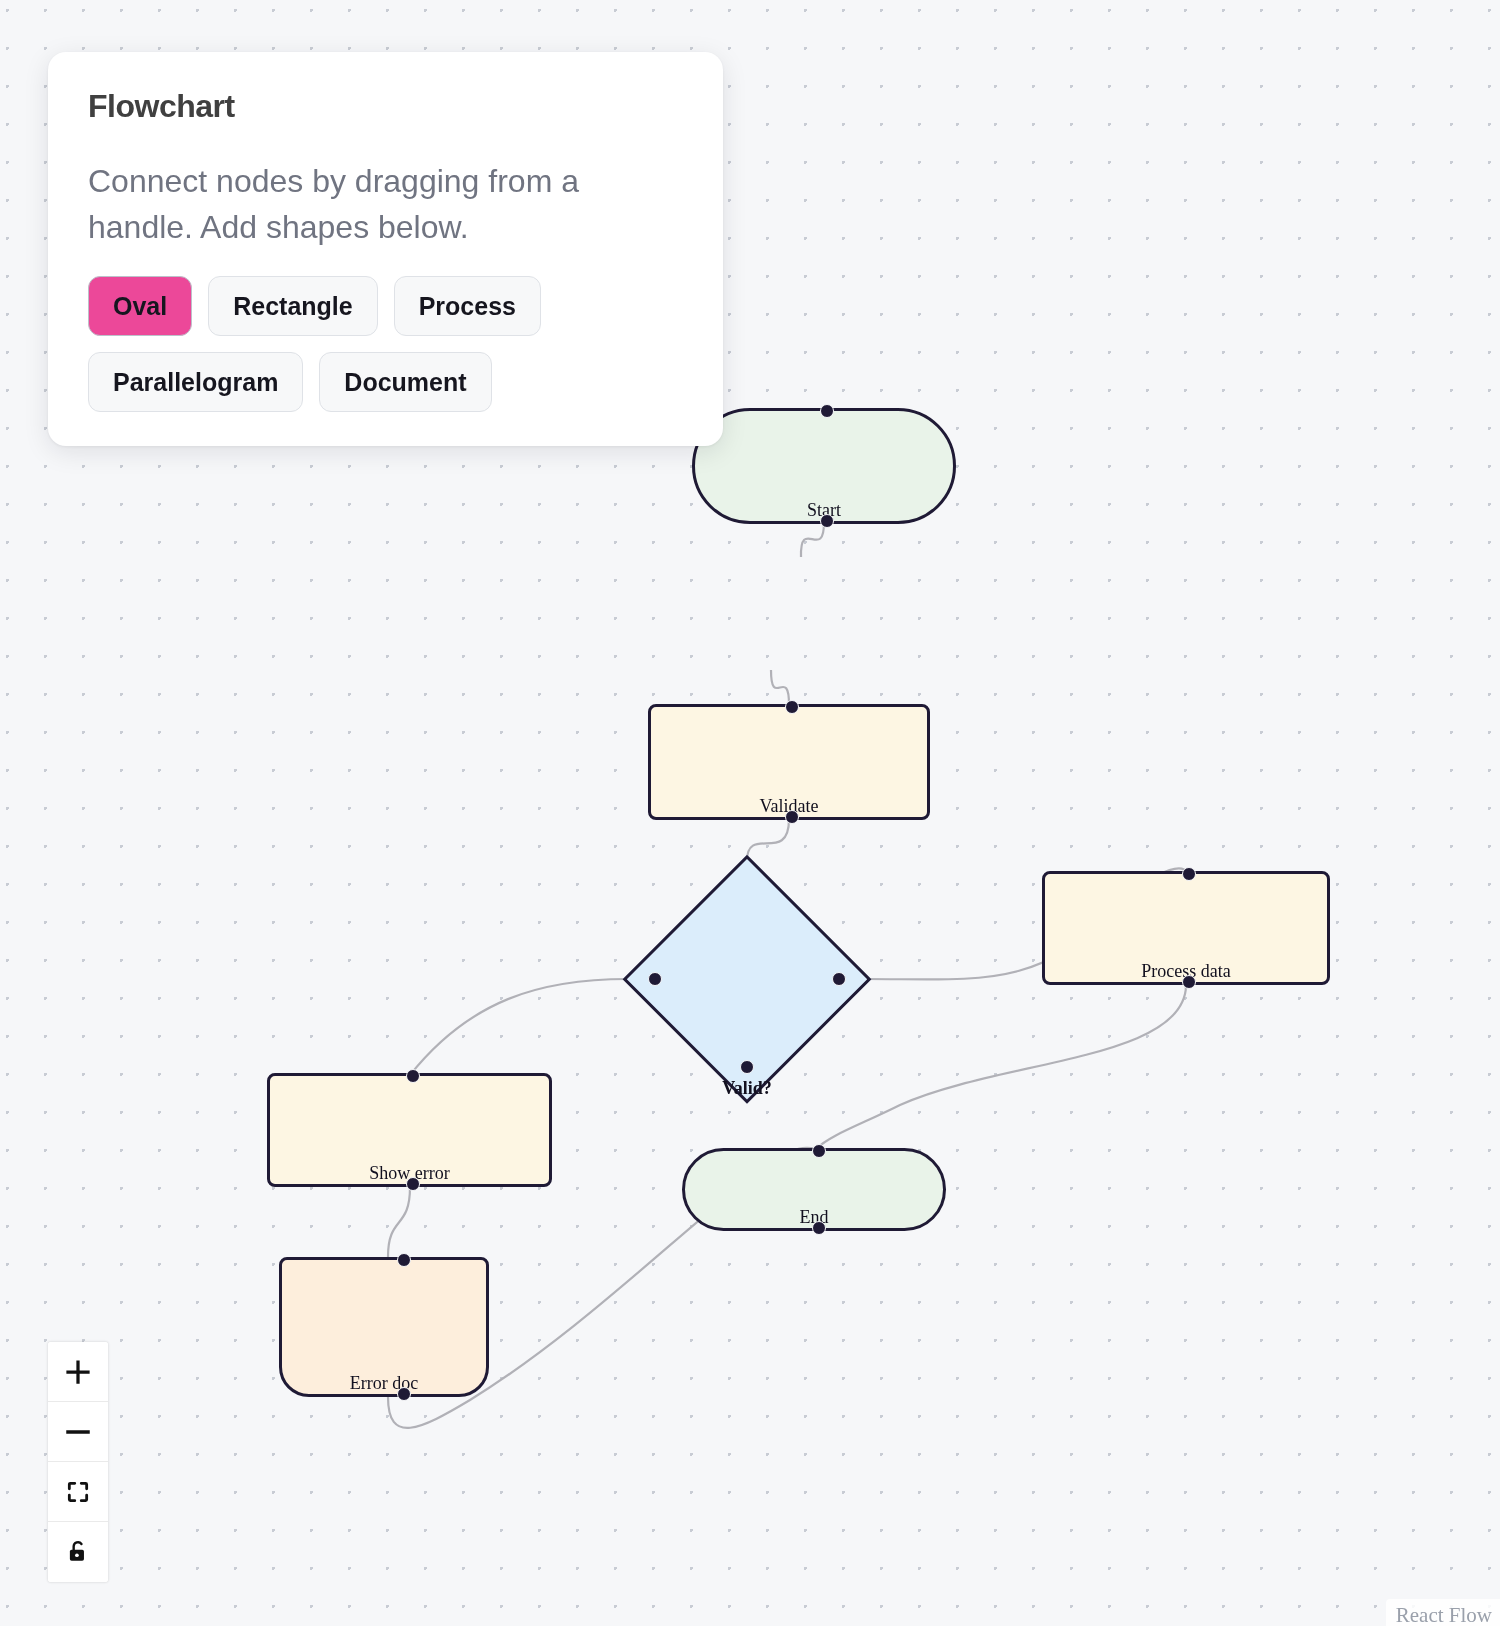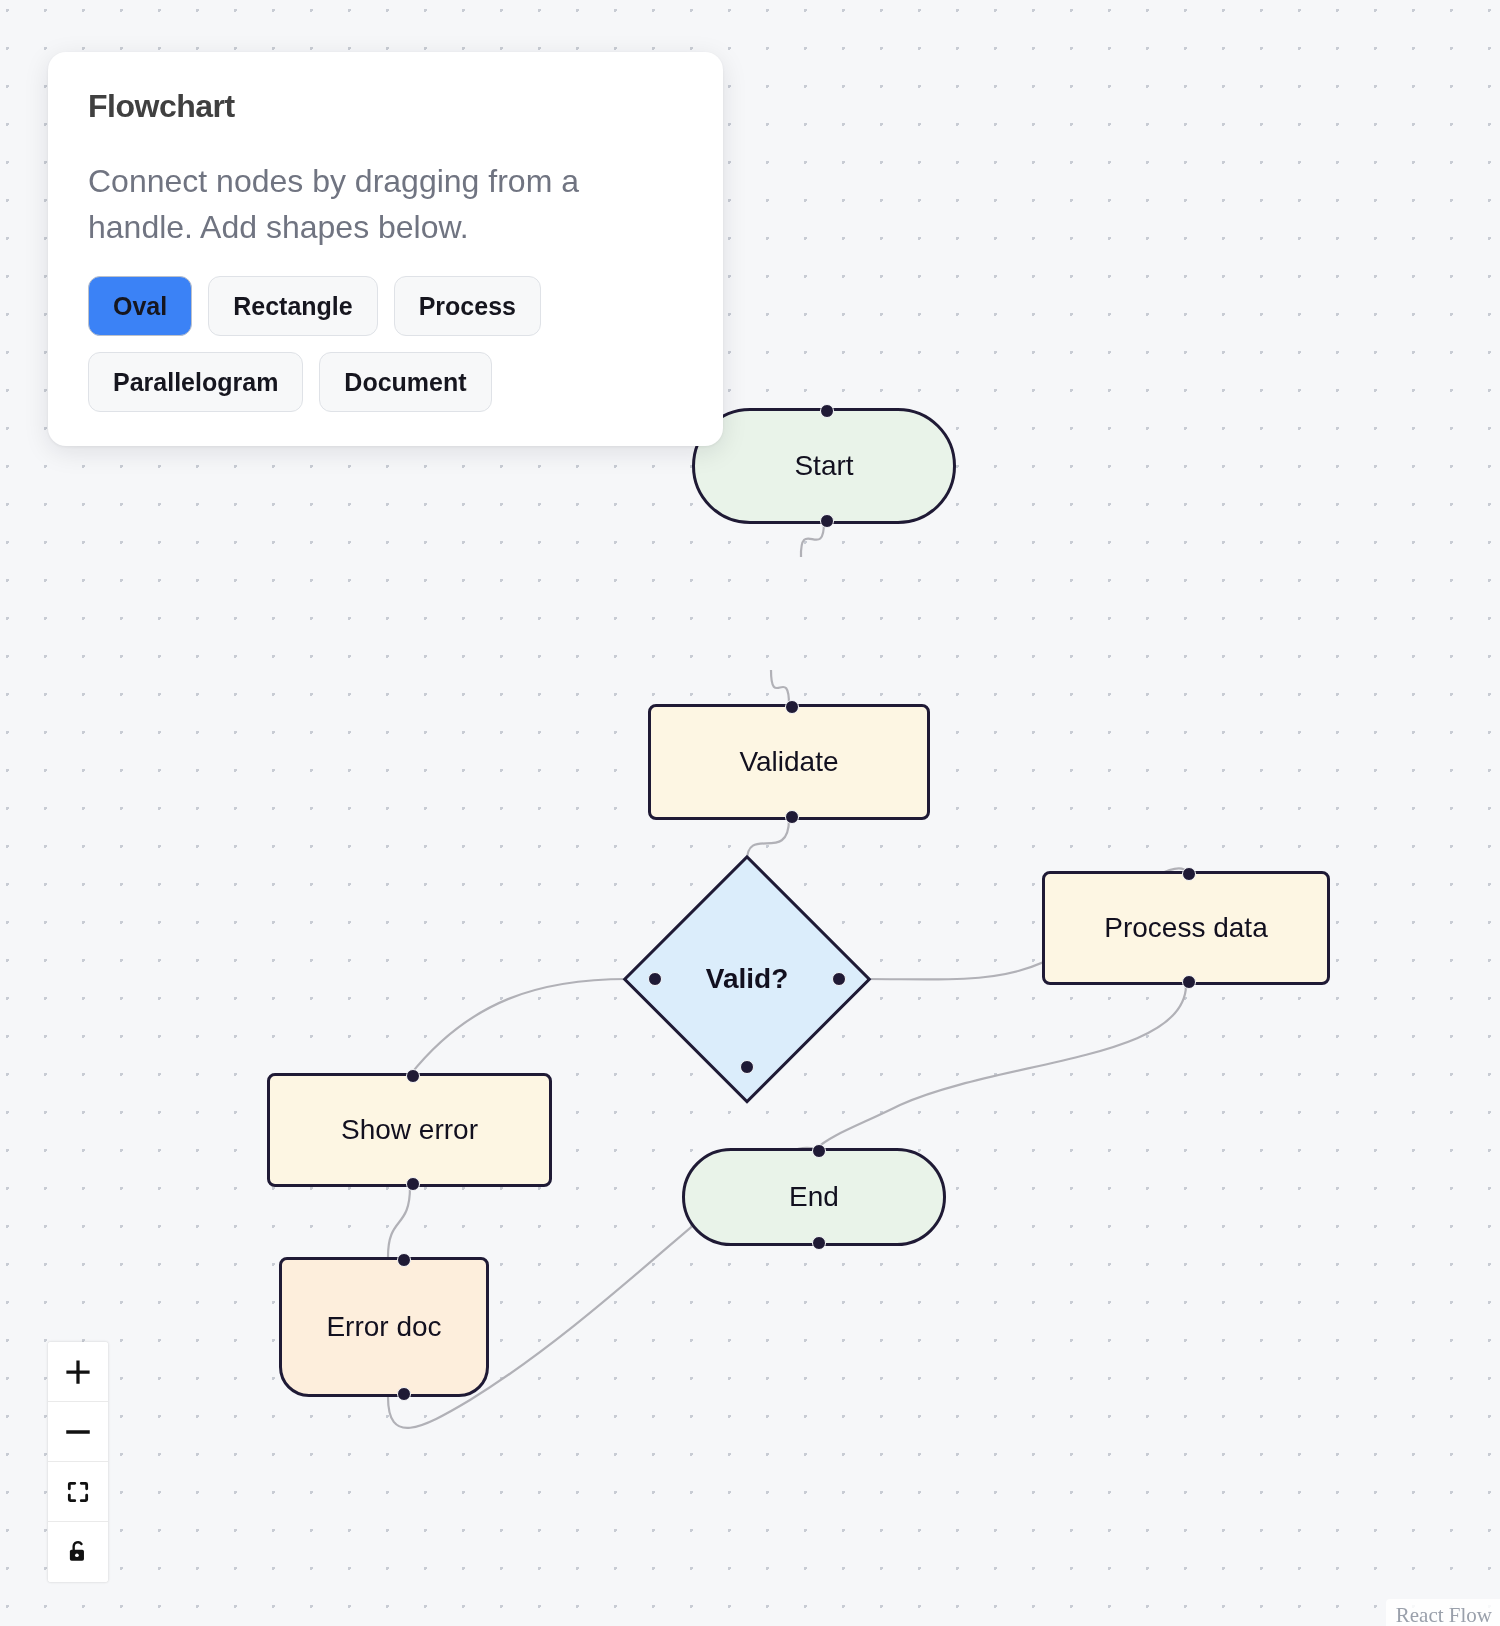--- a/index.html
+++ b/index.html
@@ -34,24 +34,24 @@
   .edge-path {
     fill: none;
     stroke: #b1b1b7;
     stroke-width: 2.2;
   }
 
   .node {
     position: absolute;
     box-sizing: border-box;
     display: flex;
-    align-items: center;
+    align-items: flex-end;
     justify-content: center;
-    font-family: Liberation Sans, sans-serif;
-    font-size: 28px;
+    font-family: Liberation Serif, serif;
+    font-size: 18px;
     color: #12101f;
     border: 3.5px solid #1f1a35;
     background: #ffffff;
   }
   .node-label {
     position: relative;
     z-index: 2;
     line-height: 1.1;
     text-align: center;
     pointer-events: none;
@@ -142,21 +142,21 @@
     font-weight: bold;
     color: #16161f;
     background: #f7f8f9;
     border: 1px solid #dfe2e7;
     border-radius: 12px;
     padding: 14px 24px;
     cursor: pointer;
     line-height: 1.2;
   }
   .shape-btn.active {
-    background: #3b82f6;
+    background: #ec4899;
     border-color: #bcc1ca;
   }
 
   
   #flow-controls {
     position: absolute;
     left: 48px;
     bottom: 44px;
     width: 60px;
     background: #ffffff;
@@ -250,21 +250,21 @@
       <span class="handle" style="left:136px; top:-7px;"></span>
       <span class="handle" style="left:136px; bottom:-7px;"></span>
     </div>
 
     <div class="node document" style="left:279px; top:1257px; width:210px; height:140px; background:#fdeedc;">
       <span class="node-label">Error doc</span>
       <span class="handle" style="left:115px; top:-7px;"></span>
       <span class="handle" style="left:115px; bottom:-7px;"></span>
     </div>
 
-    <div class="node oval" style="left:682px; top:1148px; width:264px; height:98px; background:#e9f3e9;">
+    <div class="node oval" style="left:682px; top:1148px; width:264px; height:83px; background:#e9f3e9;">
       <span class="node-label">End</span>
       <span class="handle" style="left:127px; top:-7px;"></span>
       <span class="handle" style="left:127px; bottom:-7px;"></span>
     </div>
   </div>
 
   <div id="shape-panel">
     <h1>Flowchart</h1>
     <p class="panel-desc">Connect nodes by dragging from a handle. Add shapes below.</p>
     <div class="shape-buttons">

